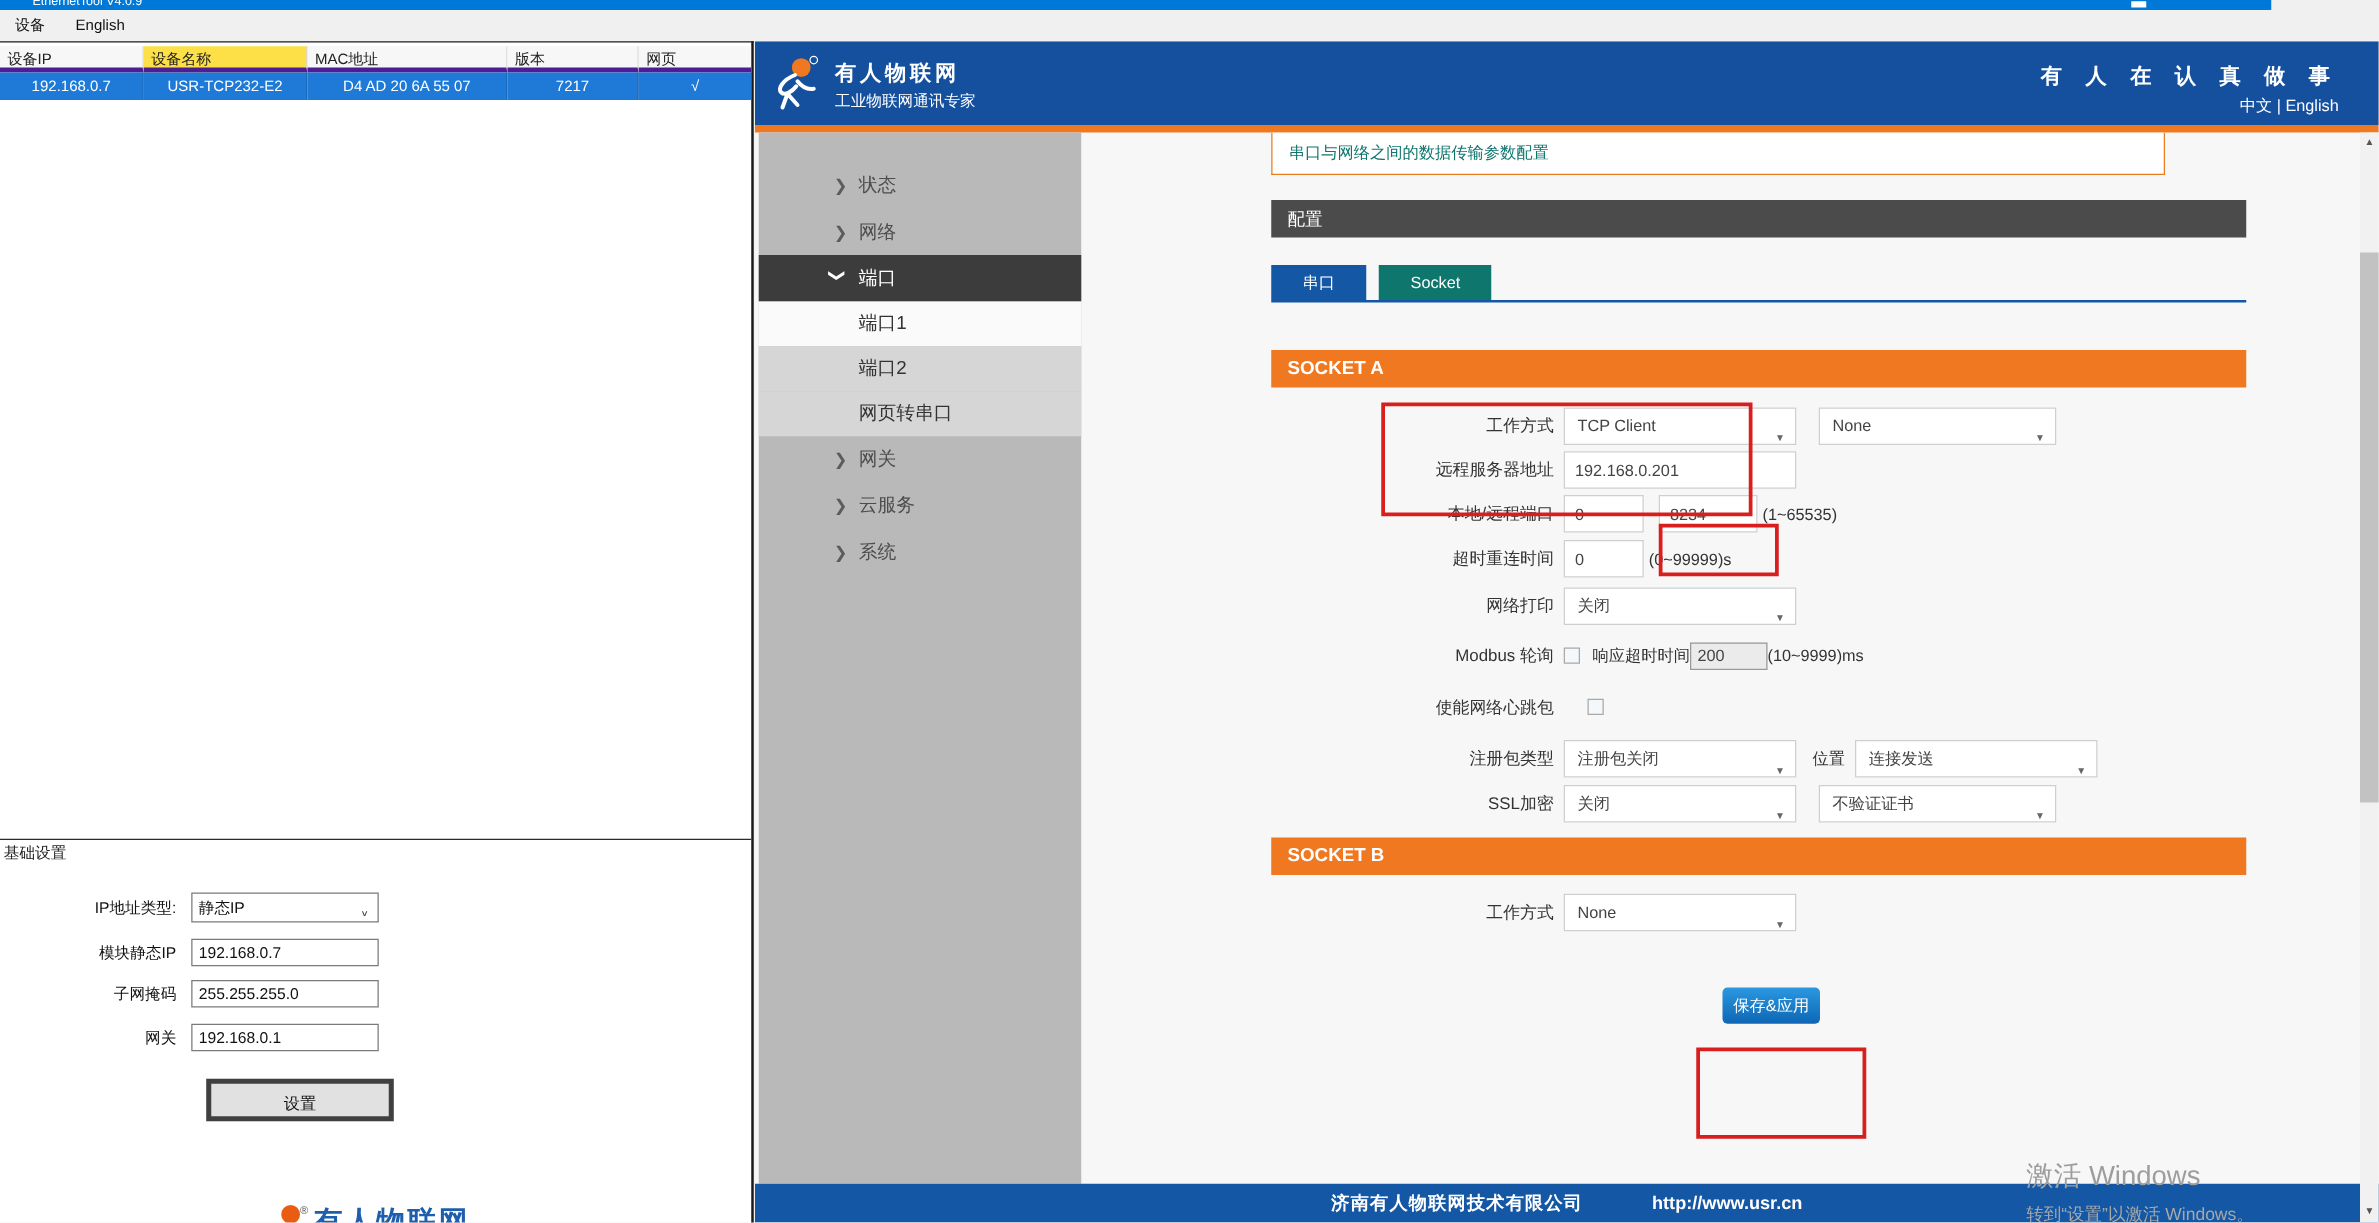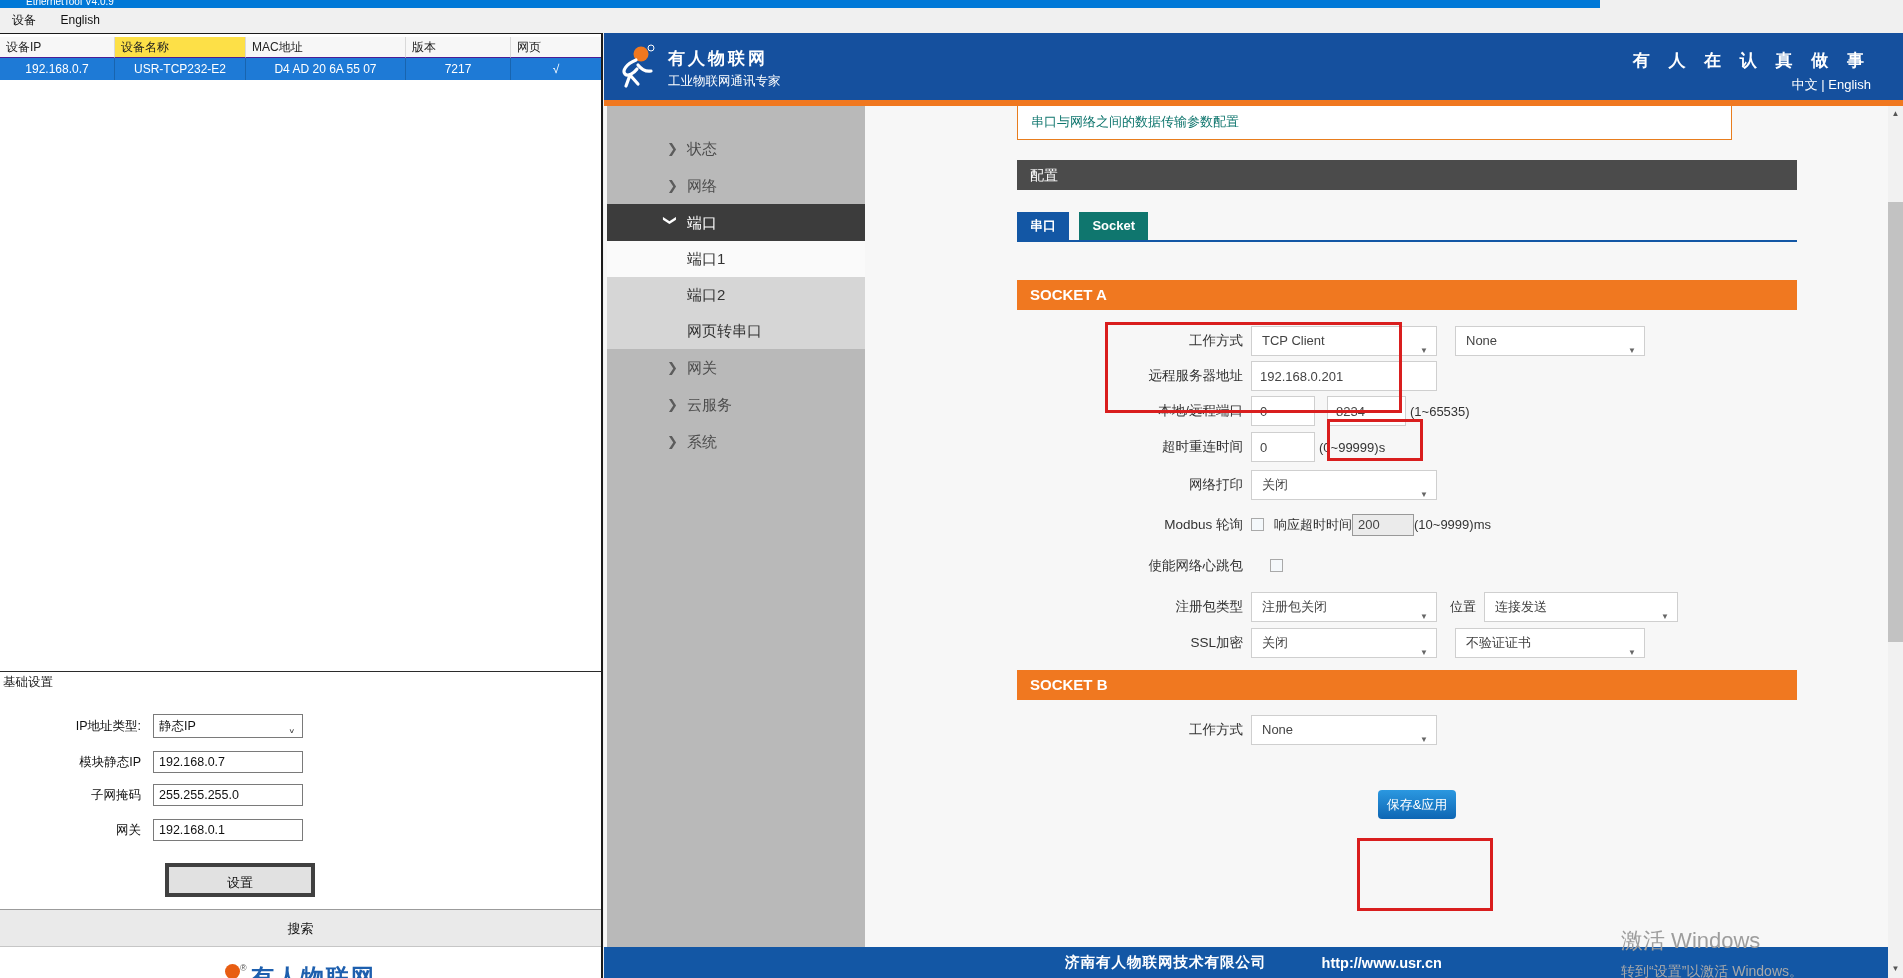--- a/index.html
+++ b/index.html
@@ -1,32 +1,32 @@
 <!DOCTYPE html>
 <html><head>
 <meta charset="utf-8">
 <style>
   * { margin:0; padding:0; box-sizing:border-box; }
   html,body { width:1903px; height:978px; overflow:hidden; background:#f0f0f0;
     font-family:"Liberation Sans","DejaVu Sans",sans-serif; }
 
   
-  .titlebar { position:absolute; left:0; top:0; width:1600px; height:8px; background:#0078d7; overflow:hidden; }
+  .titlebar { position:absolute; left:0; top:0; width:1817px; height:8px; background:#0078d7; overflow:hidden; }
   .titlebar-text { position:absolute; left:26px; top:-4px; color:#fff; font-size:10px; white-space:nowrap; }
   .win-glyph { position:absolute; top:1px; width:12px; height:5px; background:#fff; }
   .menubar { position:absolute; left:0; top:8px; width:1903px; height:25px; background:#f0f0f0; }
   .menu-item { display:inline-block; padding:4px 10px; font-size:12px; color:#111; cursor:default; }
 
   
   .left-panel { position:absolute; left:0; top:33px; width:603px; height:945px; background:#fff;
     border-top:1px solid #1a1a1a; border-right:2px solid #1a1a1a; overflow:hidden; }
   .dev-table { position:absolute; left:0; top:3px; width:601px; }
   .dt-row { display:flex; }
   .dt-hcell { height:21px; line-height:21px; font-size:12px; color:#222; padding-left:6px;
-    background:#f7f7f7; border-right:1px solid #d9d9d9; border-bottom:1px solid #4c1d95; overflow:hidden; }
+    background:#f7f7f7; border-right:1px solid #d9d9d9; border-bottom:4px solid #4c1d95; overflow:hidden; }
   .dt-hcell.hl { background:#fde047; }
   .dt-cell { height:22px; line-height:22px; font-size:12px; color:#fff; text-align:center;
     background:#1e7ad6; border-right:1px solid rgba(0,0,0,0.18); overflow:hidden; }
   .c1{width:115px}.c2{width:131px}.c3{width:160px}.c4{width:105px}.c5{width:90px;border-right:none}
 
   .group-sep { position:absolute; left:0; top:637px; width:601px; border-top:1px solid #2b2b2b; }
   .group-label { position:absolute; left:3px; top:640px; font-size:12.5px; color:#222; background:transparent; }
   .bs-row { position:absolute; left:0; width:330px; display:flex; align-items:center; }
   .bs-label { width:153px; text-align:right; padding-right:12px; font-size:12.5px; color:#111; }
   .bs-input { width:150px; height:22px; border:1px solid #7a7a7a; font-size:12.5px; padding-left:5px;
@@ -64,21 +64,21 @@
   .sb-child.selected { background:#fafafa; }
 
   .content { position:absolute; left:261px; top:73px; width:1023px; height:841px; overflow:hidden; }
   .content-inner { margin-left:152px; width:780px; }
   .info-box { width:715px; height:34px; background:#fff; border:1px solid #e87d1e; border-top:none;
     font-size:13px; color:#0f766e; padding:7px 0 0 13px; }
   .cfg-bar { margin-top:20px; width:780px; height:30px; background:#4b4b4b; color:#fff; font-size:14px;
     line-height:30px; padding-left:13px; }
   .tabs { margin-top:22px; width:780px; border-bottom:2px solid #1357a5; height:30px; }
   .tab { display:inline-block; height:28px; line-height:28px; text-align:center; color:#fff; font-size:13px;
-    padding:0 13px; vertical-align:top;font-weight:bold; }
+    padding:0 25px; vertical-align:top; }
   .tab.t1 { background:#1357a5; }
   .tab.t2 { background:#0f766e; margin-left:6px; }
   .socket-bar { width:780px; height:30px; background:#f07820; color:#fff; font-weight:bold; font-size:15px;
     line-height:30px; padding-left:13px; }
   .sa { margin-top:38px; }
   .sb2 { margin-top:17px; }
 
   .form { margin-top:21px; }
   .form-row { display:flex; align-items:center; height:20px; margin-bottom:15px; }
   .fl { width:234px; text-align:right; padding-right:8px; font-size:13.5px; color:#333; flex:none; }
@@ -163,21 +163,20 @@
   <div class="bs-row" style="top:750px;">
     <div class="bs-label">子网掩码</div>
     <input class="bs-input" value="255.255.255.0" style="">
   </div>
   <div class="bs-row" style="top:785px;">
     <div class="bs-label">网关</div>
     <input class="bs-input" value="192.168.0.1" style="">
   </div>
 
   <div class="btn-set">设置</div>
-  <div class="search-bar">搜索</div>
   <div class="app-logo">
     <span class="dot"></span><span class="reg">®</span>
     <span class="txt">有人物联网</span>
   </div>
 </div>
 
 <div class="webpage">
   <div class="web-header">
     <div class="usr-logo">
       <svg width="46" height="46" viewBox="0 0 46 46">

